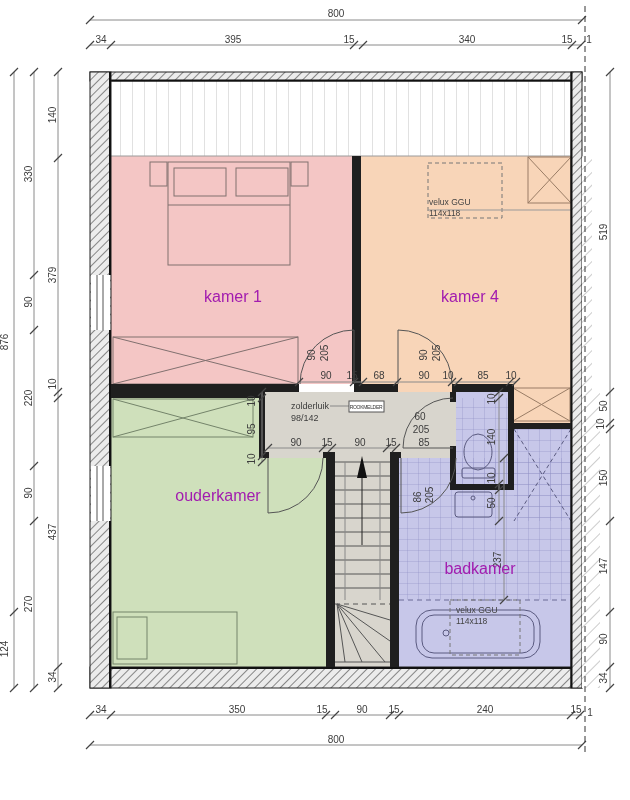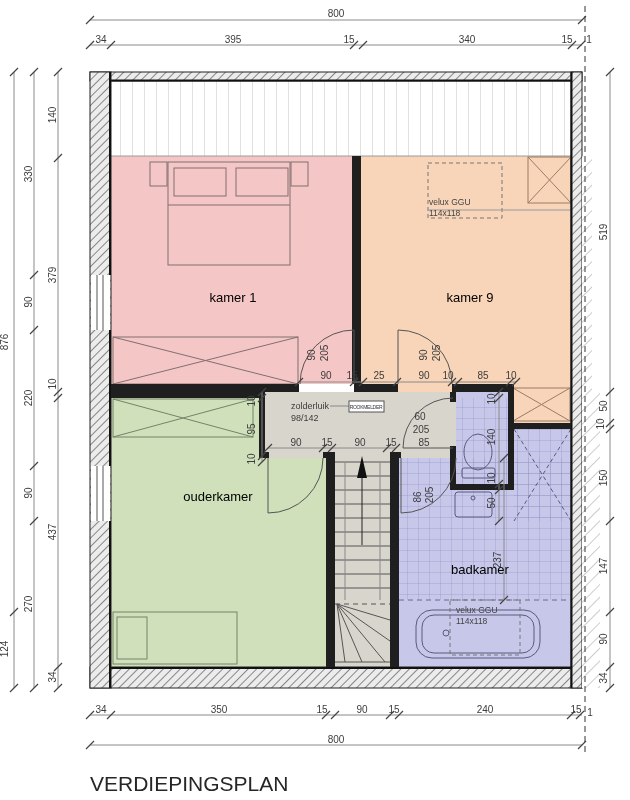--- a/index.html
+++ b/index.html
@@ -1,20 +1,20 @@
 <!DOCTYPE html>
 <html><head>
 <meta charset="utf-8">
 <style>
   html,body{margin:0;padding:0;background:#fff;}
   .plan{position:relative;width:630px;height:800px;background:#ffffff;font-family:"Liberation Sans",sans-serif;overflow:hidden;}
   .plan svg{position:absolute;left:0;top:0;}
   .lbl{position:absolute;font-size:10px;color:#3c3c3c;transform:translate(-50%,-50%);white-space:nowrap;}
   .rot{transform:translate(-50%,-50%) rotate(-90deg);}
-  .room{font-size:13px;color:#000000;}
+  .room{font-size:16px;color:#a21caf;}
   .sm{font-size:9px;transform:translate(0,-50%);color:#3c3c3c;}
   .tiny{font-size:8.5px;transform:translate(0,-50%);color:#444;}
   .boxlbl{font-size:5px;transform:translate(-50%,-50%);letter-spacing:-0.3px;color:#333;}
   .title{position:absolute;font-size:21px;color:#262626;white-space:nowrap;}
 </style>
 </head>
 <body>
 
 <div class="plan">
 
@@ -195,21 +195,21 @@
 
 <span class="lbl" style="left:336px;top:13px">800</span>
 <span class="lbl" style="left:101px;top:39px">34</span>
 <span class="lbl" style="left:233px;top:39px">395</span>
 <span class="lbl" style="left:349px;top:39px">15</span>
 <span class="lbl" style="left:467px;top:39px">340</span>
 <span class="lbl" style="left:567px;top:39px">15</span>
 <span class="lbl" style="left:589px;top:39px">1</span>
 
 <span class="lbl" style="left:101px;top:709px">34</span>
-<span class="lbl" style="left:219px;top:709px">350</span>
+<span class="lbl" style="left:237px;top:709px">350</span>
 <span class="lbl" style="left:322px;top:709px">15</span>
 <span class="lbl" style="left:362px;top:709px">90</span>
 <span class="lbl" style="left:394px;top:709px">15</span>
 <span class="lbl" style="left:485px;top:709px">240</span>
 <span class="lbl" style="left:576px;top:709px">15</span>
 <span class="lbl" style="left:590px;top:712px">1</span>
 <span class="lbl" style="left:336px;top:739px">800</span>
 
 <span class="lbl rot" style="left:4px;top:342px">876</span>
 <span class="lbl rot" style="left:4px;top:649px">124</span>
@@ -227,21 +227,21 @@
 <span class="lbl rot" style="left:603px;top:232px">519</span>
 <span class="lbl rot" style="left:603px;top:406px">50</span>
 <span class="lbl rot" style="left:600px;top:424px">10</span>
 <span class="lbl rot" style="left:603px;top:478px">150</span>
 <span class="lbl rot" style="left:603px;top:566px">147</span>
 <span class="lbl rot" style="left:603px;top:639px">90</span>
 <span class="lbl rot" style="left:603px;top:678px">34</span>
 
 <span class="lbl" style="left:326px;top:375px">90</span>
 <span class="lbl" style="left:352px;top:375px">15</span>
-<span class="lbl" style="left:379px;top:375px">25</span>
+<span class="lbl" style="left:379px;top:375px">68</span>
 <span class="lbl" style="left:424px;top:375px">90</span>
 <span class="lbl" style="left:448px;top:375px">10</span>
 <span class="lbl" style="left:483px;top:375px">85</span>
 <span class="lbl" style="left:511px;top:375px">10</span>
 
 <span class="lbl" style="left:296px;top:442px">90</span>
 <span class="lbl" style="left:327px;top:442px">15</span>
 <span class="lbl" style="left:360px;top:442px">90</span>
 <span class="lbl" style="left:391px;top:442px">15</span>
 
@@ -260,29 +260,28 @@
 <span class="lbl rot" style="left:324px;top:353px">205</span>
 <span class="lbl rot" style="left:423px;top:355px">90</span>
 <span class="lbl rot" style="left:436px;top:353px">205</span>
 <span class="lbl" style="left:420px;top:416px">60</span>
 <span class="lbl" style="left:421px;top:429px">205</span>
 <span class="lbl" style="left:424px;top:442px">85</span>
 <span class="lbl rot" style="left:417px;top:497px">86</span>
 <span class="lbl rot" style="left:429px;top:495px">205</span>
 
 <span class="lbl room" style="left:233px;top:297px">kamer 1</span>
-<span class="lbl room" style="left:470px;top:297px">kamer 9</span>
+<span class="lbl room" style="left:470px;top:297px">kamer 4</span>
 <span class="lbl room" style="left:218px;top:496px">ouderkamer</span>
 <span class="lbl room" style="left:480px;top:569px">badkamer</span>
 
 <span class="lbl tiny" style="left:429px;top:202px">velux GGU</span>
 <span class="lbl tiny" style="left:429px;top:213px">114x118</span>
 <span class="lbl tiny" style="left:456px;top:610px">velux GGU</span>
 <span class="lbl tiny" style="left:456px;top:621px">114x118</span>
 
 <span class="lbl sm" style="left:291px;top:406px">zolderluik</span>
 <span class="lbl sm" style="left:291px;top:418px">98/142</span>
 
 <span class="lbl boxlbl" style="left:366px;top:407px">ROOKMELDER</span>
 
-<span class="title" style="left:90px;top:772px">VERDIEPINGSPLAN</span>
 
 </div>
 
 </body></html>

